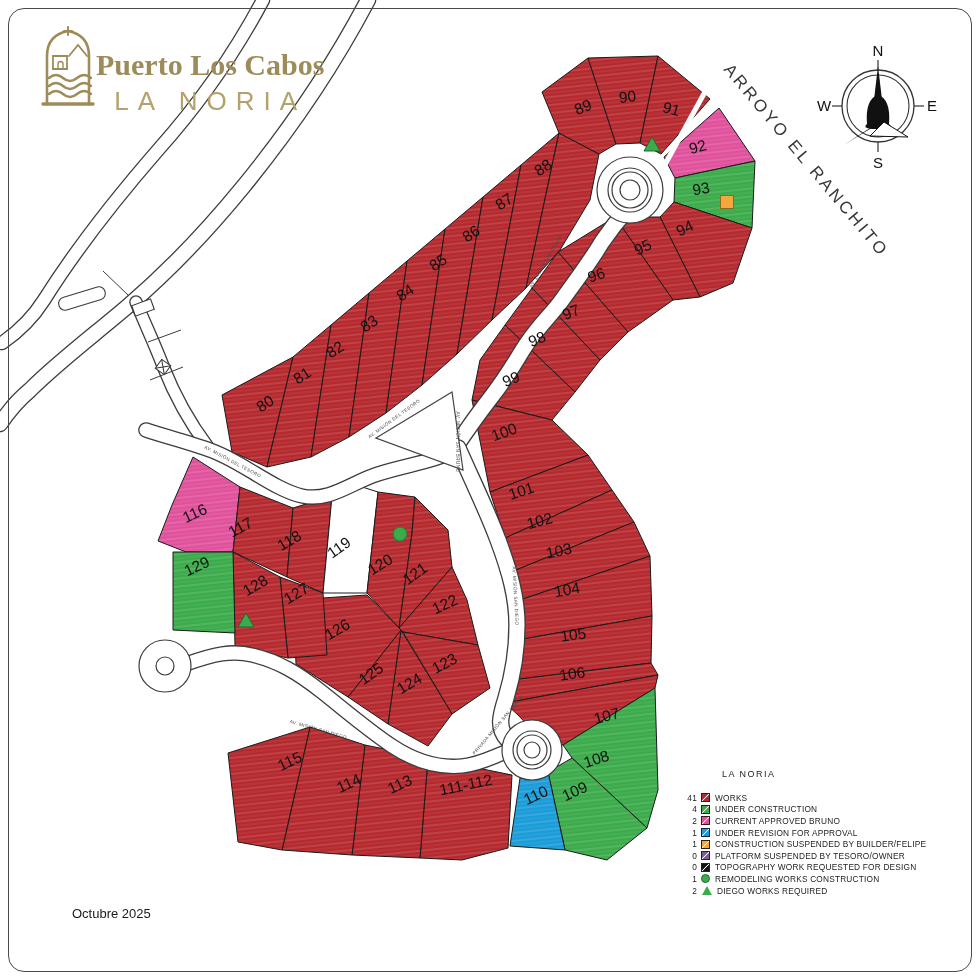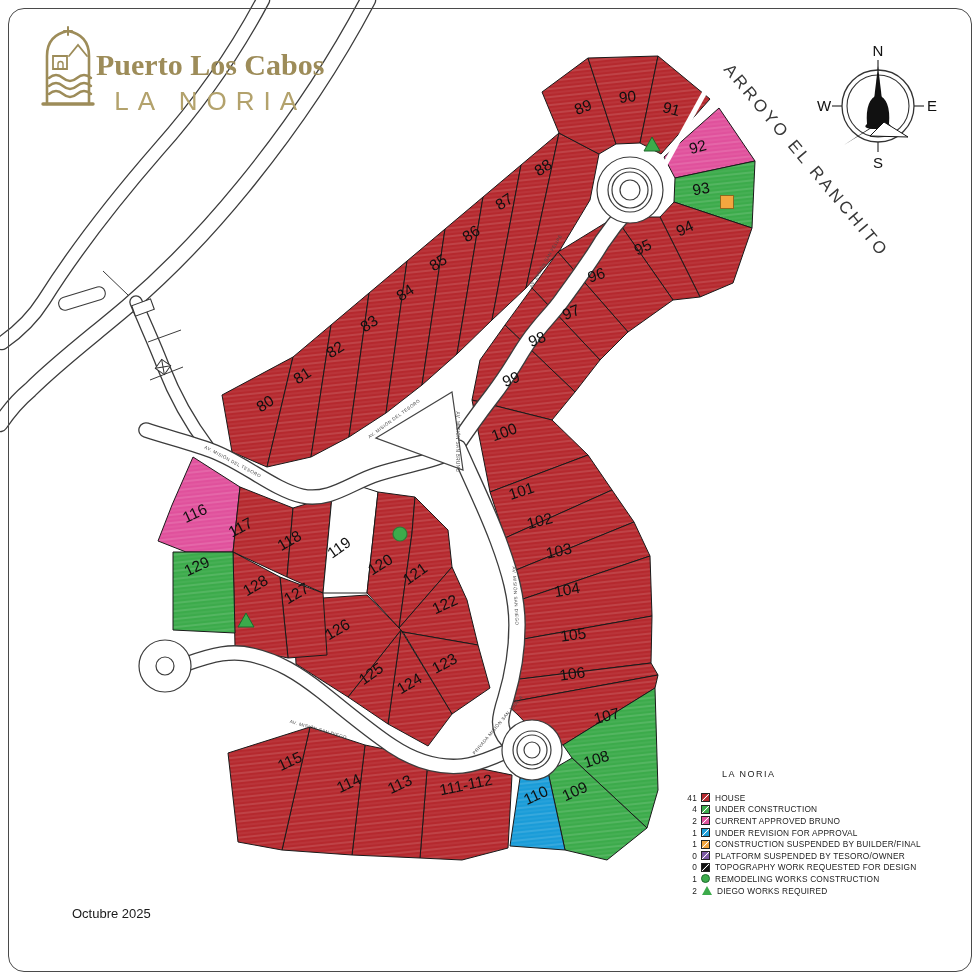--- a/index.html
+++ b/index.html
@@ -249,41 +249,41 @@
   <text x="824" y="109">W</text>
   <text x="932" y="109">E</text>
 </svg>
 
 <div class="legend">
   <p class="legend-title">LA NORIA</p>
   <div id="legend-rows">
       <div class="legend-row">
         <span class="legend-count">41</span>
         <span class="sw square" style="background: linear-gradient(135deg, rgb(181, 41, 46) 42%, rgba(255, 255, 255, 0.55) 50%, rgb(181, 41, 46) 58%);"></span>
-        <span>HOUSE</span>
+        <span>WORKS</span>
       </div>
       <div class="legend-row">
         <span class="legend-count">4</span>
         <span class="sw square" style="background: linear-gradient(135deg, rgb(60, 171, 75) 42%, rgba(255, 255, 255, 0.55) 50%, rgb(60, 171, 75) 58%);"></span>
         <span>UNDER CONSTRUCTION</span>
       </div>
       <div class="legend-row">
         <span class="legend-count">2</span>
         <span class="sw square" style="background: linear-gradient(135deg, rgb(224, 81, 156) 42%, rgba(255, 255, 255, 0.55) 50%, rgb(224, 81, 156) 58%);"></span>
         <span>CURRENT APPROVED BRUNO</span>
       </div>
       <div class="legend-row">
         <span class="legend-count">1</span>
         <span class="sw square" style="background: linear-gradient(135deg, rgb(26, 156, 216) 42%, rgba(255, 255, 255, 0.55) 50%, rgb(26, 156, 216) 58%);"></span>
         <span>UNDER REVISION FOR APPROVAL</span>
       </div>
       <div class="legend-row">
         <span class="legend-count">1</span>
         <span class="sw square" style="background: linear-gradient(135deg, rgb(244, 166, 63) 42%, rgba(255, 255, 255, 0.55) 50%, rgb(244, 166, 63) 58%);"></span>
-        <span>CONSTRUCTION SUSPENDED BY BUILDER/FINAL</span>
+        <span>CONSTRUCTION SUSPENDED BY BUILDER/FELIPE</span>
       </div>
       <div class="legend-row">
         <span class="legend-count">0</span>
         <span class="sw square" style="background: linear-gradient(135deg, rgb(124, 89, 164) 42%, rgba(255, 255, 255, 0.55) 50%, rgb(124, 89, 164) 58%);"></span>
         <span>PLATFORM SUSPENDED BY TESORO/OWNER</span>
       </div>
       <div class="legend-row">
         <span class="legend-count">0</span>
         <span class="sw square" style="background: linear-gradient(135deg, rgb(17, 17, 17) 42%, rgba(255, 255, 255, 0.55) 50%, rgb(17, 17, 17) 58%);"></span>
         <span>TOPOGRAPHY WORK REQUESTED FOR DESIGN</span>

